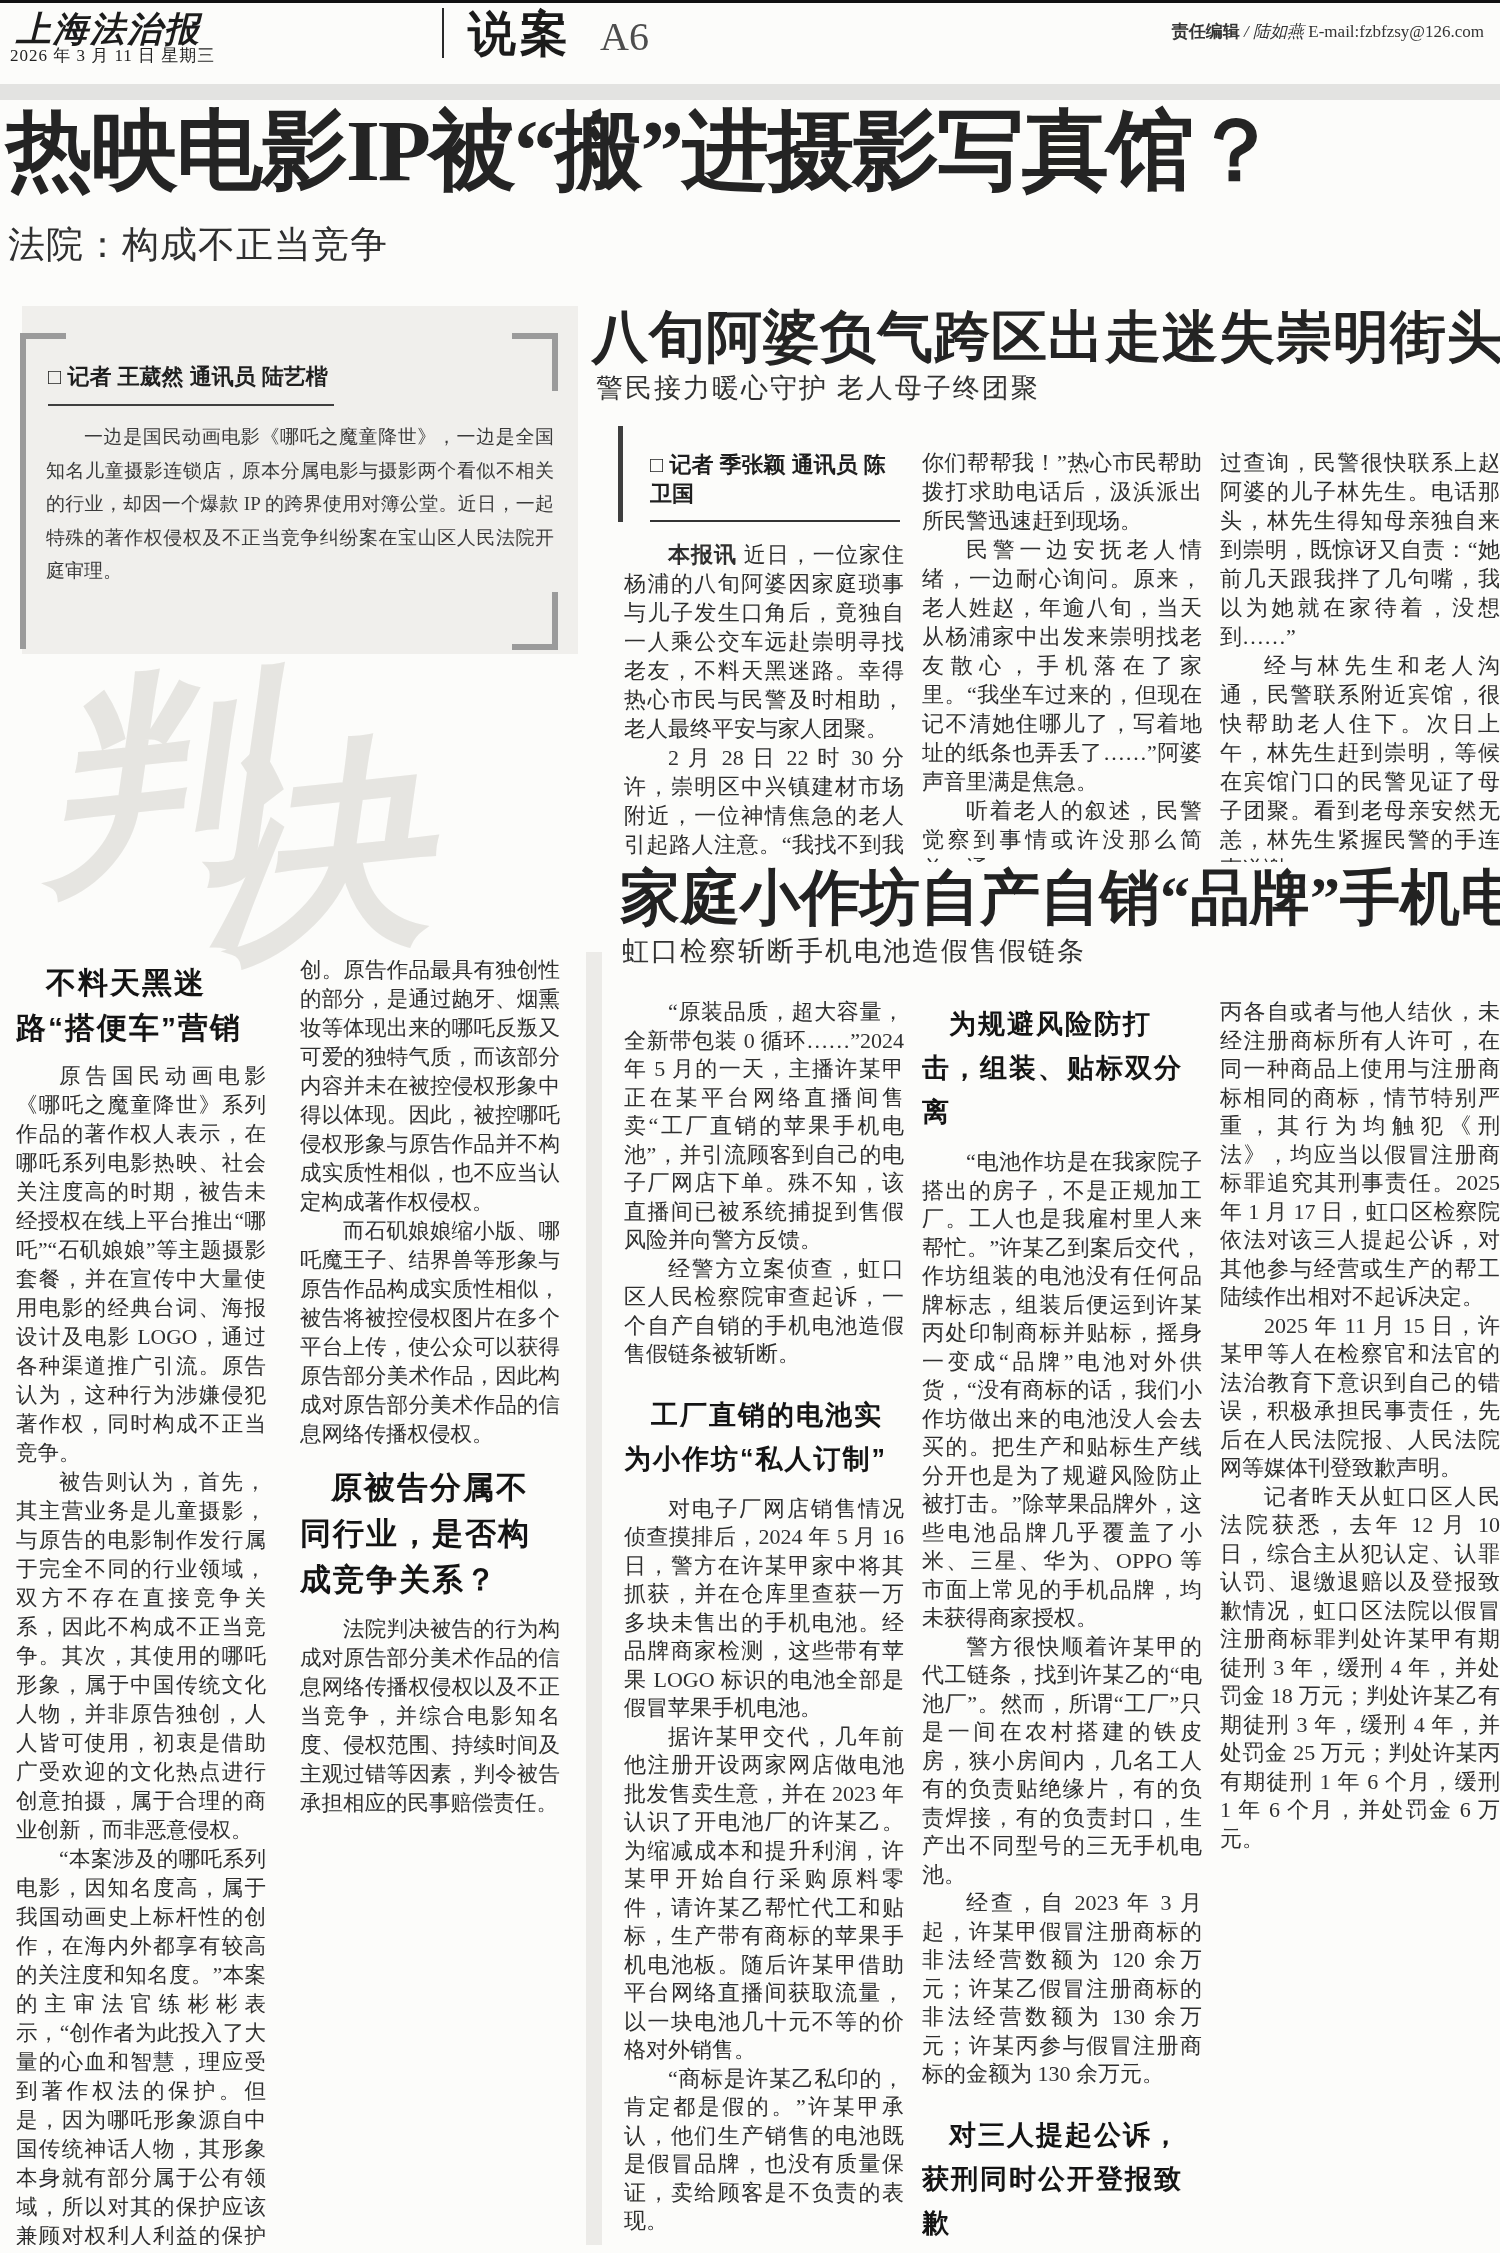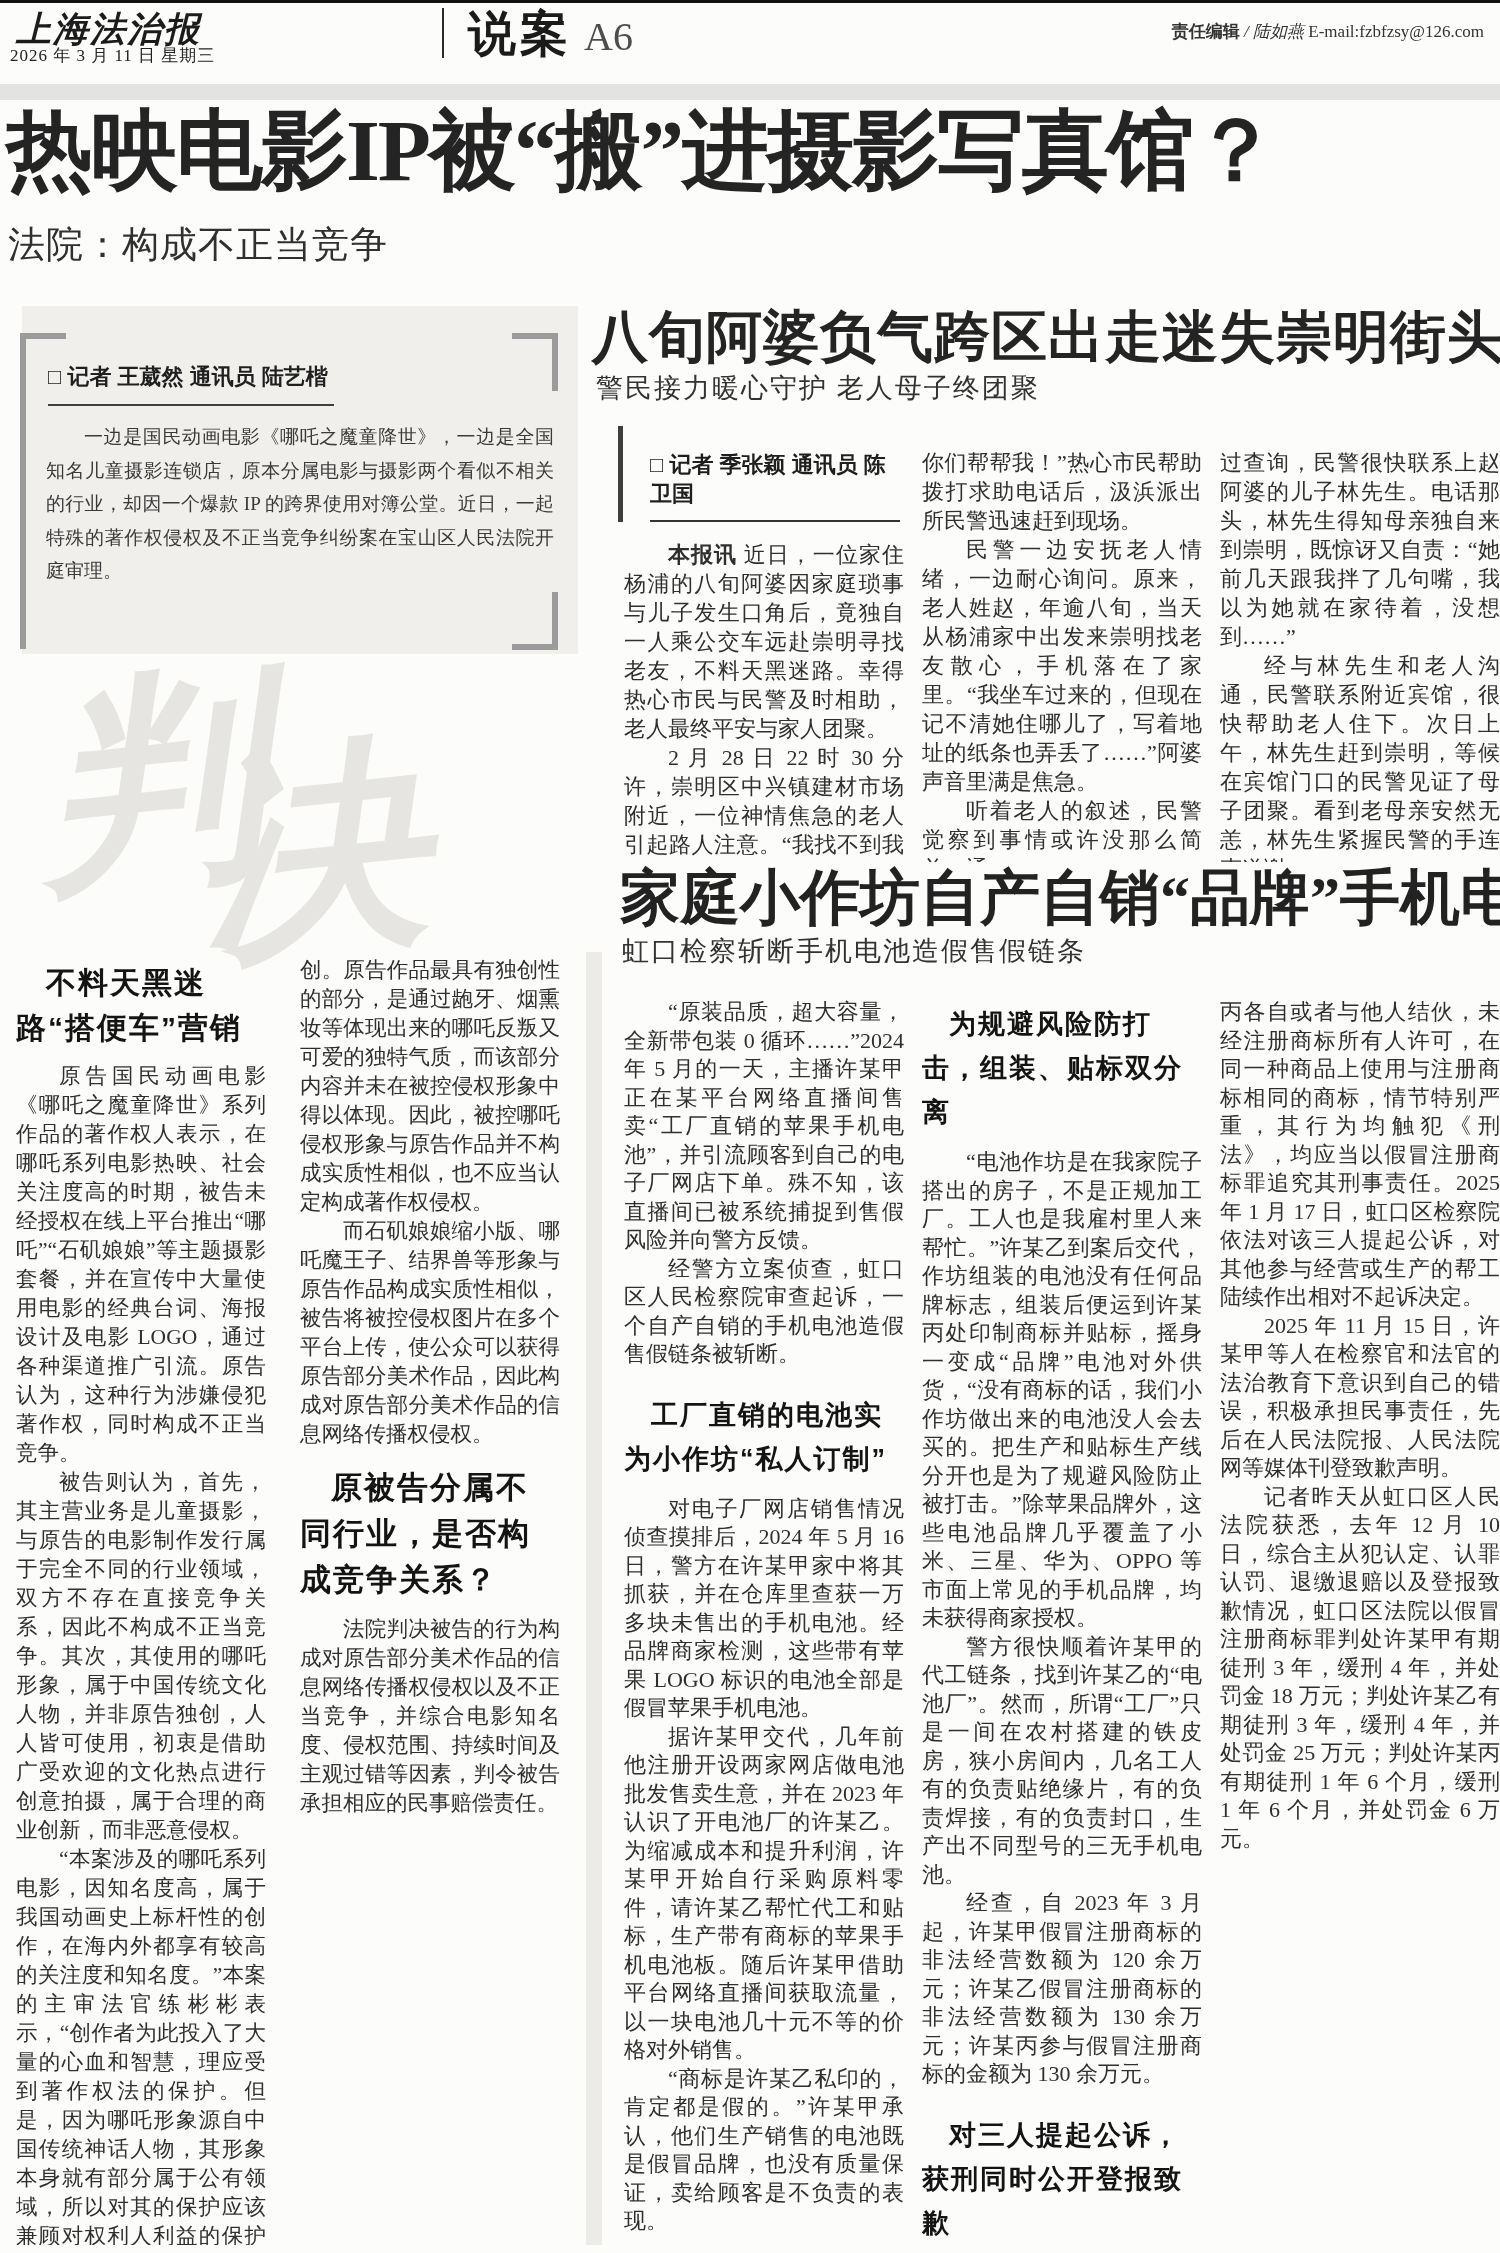--- a/index.html
+++ b/index.html
@@ -11,21 +11,21 @@
   .abs{position:absolute;}
   
   .topline{left:0;top:0;width:1500px;height:3px;background:#121212;}
   .masthead{left:16px;top:6px;font-size:35px;font-weight:bold;font-style:italic;
     letter-spacing:2px;color:#1c1c1c;}
   .pagedate{left:10px;top:44px;font-size:17px;letter-spacing:1px;color:#222;}
   .hdr-divider{left:442px;top:8px;width:2px;height:50px;background:#2a2a2a;}
   .section-wrap{left:468px;top:2px;}
   .section-title{font-family:"Liberation Sans","DejaVu Sans",sans-serif;
     font-size:48px;font-weight:bold;color:#1b1b1b;letter-spacing:4px;}
-  .page-no{font-size:40px;color:#4d4d4d;margin-left:12px;font-weight:normal;}
+  .page-no{font-size:40px;color:#4d4d4d;margin-left:28px;font-weight:normal;}
   .editor-line{right:16px;top:20px;font-size:17px;color:#333;}
   .editor-label{font-family:"Liberation Sans","DejaVu Sans",sans-serif;font-weight:bold;}
   .editor-name{font-style:italic;}
   .grayband{left:0;top:84px;width:1500px;height:16px;background:#e3e3e1;}
   
   .lead-headline{left:6px;top:104px;width:1490px;font-size:87px;line-height:1.08;
     font-weight:900;letter-spacing:-2px;color:#242424;white-space:nowrap;}
   .lead-dek{left:8px;top:220px;font-size:37px;color:#303030;letter-spacing:1px;}
   
   .introbox{left:22px;top:306px;width:556px;height:348px;background:#f0efec;}

